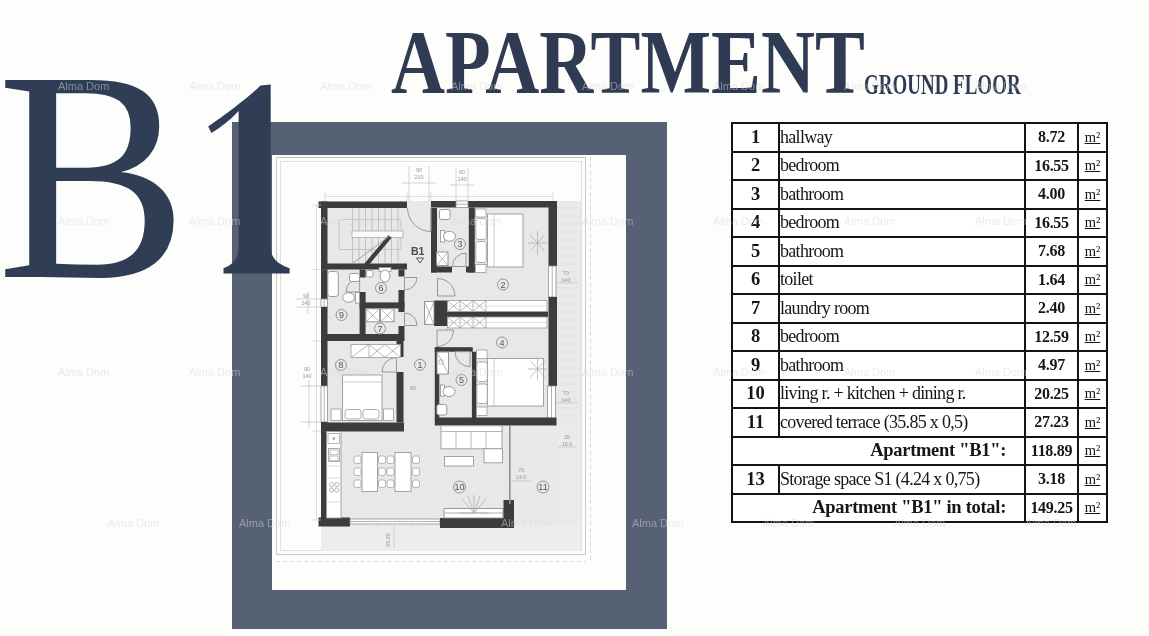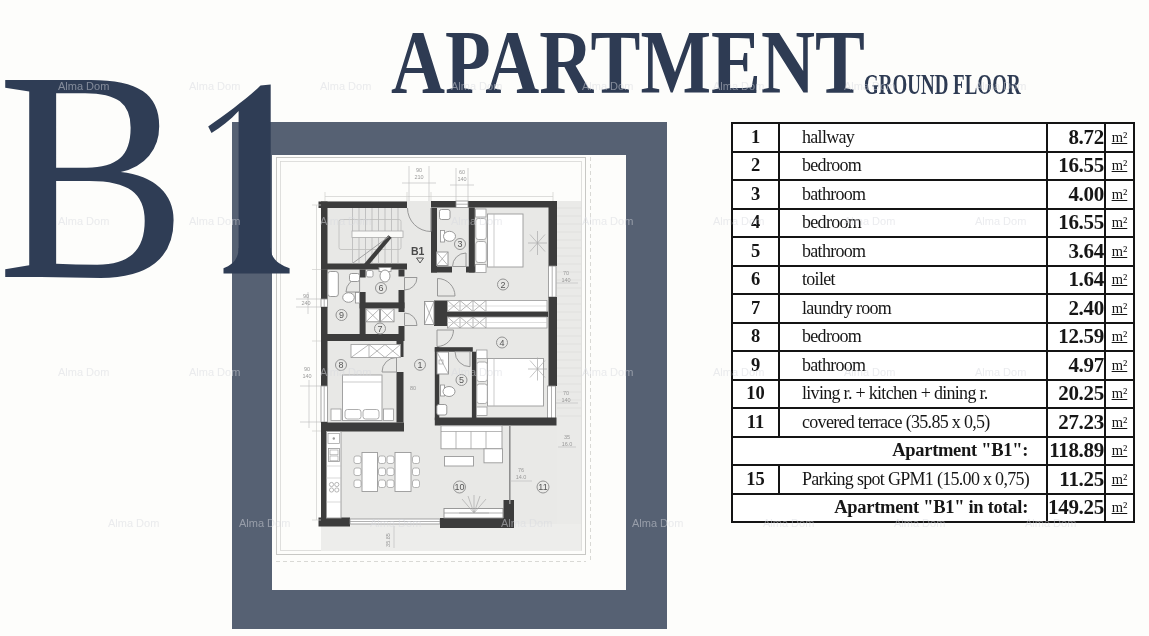--- a/index.html
+++ b/index.html
@@ -6,22 +6,22 @@
 body{width:1149px;height:636px;position:relative;overflow:hidden;background:#fdfdfb;font-family:"Liberation Serif",serif;}
 .abs{position:absolute;}
 .wm{position:absolute;font-family:"Liberation Sans",sans-serif;font-size:11px;color:rgba(215,218,223,0.5);white-space:pre;z-index:50;}
 #title1{left:391px;top:17.6px;font-size:90px;font-weight:bold;color:#2e3b53;line-height:1;transform:scaleX(0.831);transform-origin:0 0;white-space:pre;}
 #title2{left:864px;top:70px;font-size:29px;font-weight:bold;color:#2e3b53;line-height:1;transform:scaleX(0.6546);transform-origin:0 0;white-space:pre;}
 #b1text{left:-3.2px;top:24.9px;font-size:301px;color:#2f3d55;line-height:1;transform:scaleX(0.949);transform-origin:0 0;white-space:pre;z-index:5;}
 #frame{left:232px;top:122px;width:354px;height:435px;border-style:solid;border-color:#566173;border-width:33px 41px 39px 40px;z-index:1;}
 table{position:absolute;left:731px;top:122px;border-collapse:collapse;table-layout:fixed;z-index:10;background:#fff;}
 td{border:2px solid #141414;font-size:18.5px;color:#161616;padding:0;vertical-align:middle;overflow:hidden;}
 td.n{width:45px;text-align:center;font-weight:bold;}
-td.r{width:244px;padding-left:22px;font-size:18px;letter-spacing:-0.7px;white-space:nowrap;}
-td.v{width:51px;text-align:right;font-weight:bold;font-size:21px;letter-spacing:-0.3px;}
+td.r{width:244px;padding-left:0;font-size:18px;letter-spacing:-0.7px;white-space:nowrap;}
+td.v{width:51px;text-align:center;font-weight:bold;font-size:16px;letter-spacing:-0.3px;}
 td.m{width:27px;text-align:center;font-size:14.5px;text-decoration:underline;}
 tr{height:28.5px;}
 td.t{text-align:right;font-weight:bold;padding-right:18px;letter-spacing:-0.3px;}
 </style>
 </head>
 <body>
 
 <div class="abs" id="b1text">B</div>
 
 <svg class="abs" style="left:200px;top:75px;z-index:5;" width="100" height="210" viewBox="200 75 100 210">
@@ -57,21 +57,21 @@
       </tr>
 <tr>
         <td class="n">4</td>
         <td class="r">bedroom</td>
         <td class="v">16.55</td>
         <td class="m">m²</td>
       </tr>
 <tr>
         <td class="n">5</td>
         <td class="r">bathroom</td>
-        <td class="v">3.64</td>
+        <td class="v">7.68</td>
         <td class="m">m²</td>
       </tr>
 <tr>
         <td class="n">6</td>
         <td class="r">toilet</td>
         <td class="v">1.64</td>
         <td class="m">m²</td>
       </tr>
 <tr>
         <td class="n">7</td>
@@ -102,23 +102,23 @@
         <td class="r">covered terrace (35.85 x 0,5)</td>
         <td class="v">27.23</td>
         <td class="m">m²</td>
       </tr>
 <tr>
         <td class="t" colspan="2">Apartment "B1":</td>
         <td class="v">118.89</td>
         <td class="m">m²</td>
       </tr>
 <tr>
-        <td class="n">15</td>
-        <td class="r">Parking spot GPM1 (15.00 x 0,75)</td>
-        <td class="v">11.25</td>
+        <td class="n">13</td>
+        <td class="r">Storage space S1 (4.24 x 0,75)</td>
+        <td class="v">3.18</td>
         <td class="m">m²</td>
       </tr>
 <tr>
         <td class="t" colspan="2">Apartment "B1" in total:</td>
         <td class="v">149.25</td>
         <td class="m">m²</td>
       </tr>
 </tbody>
   </table>
 

